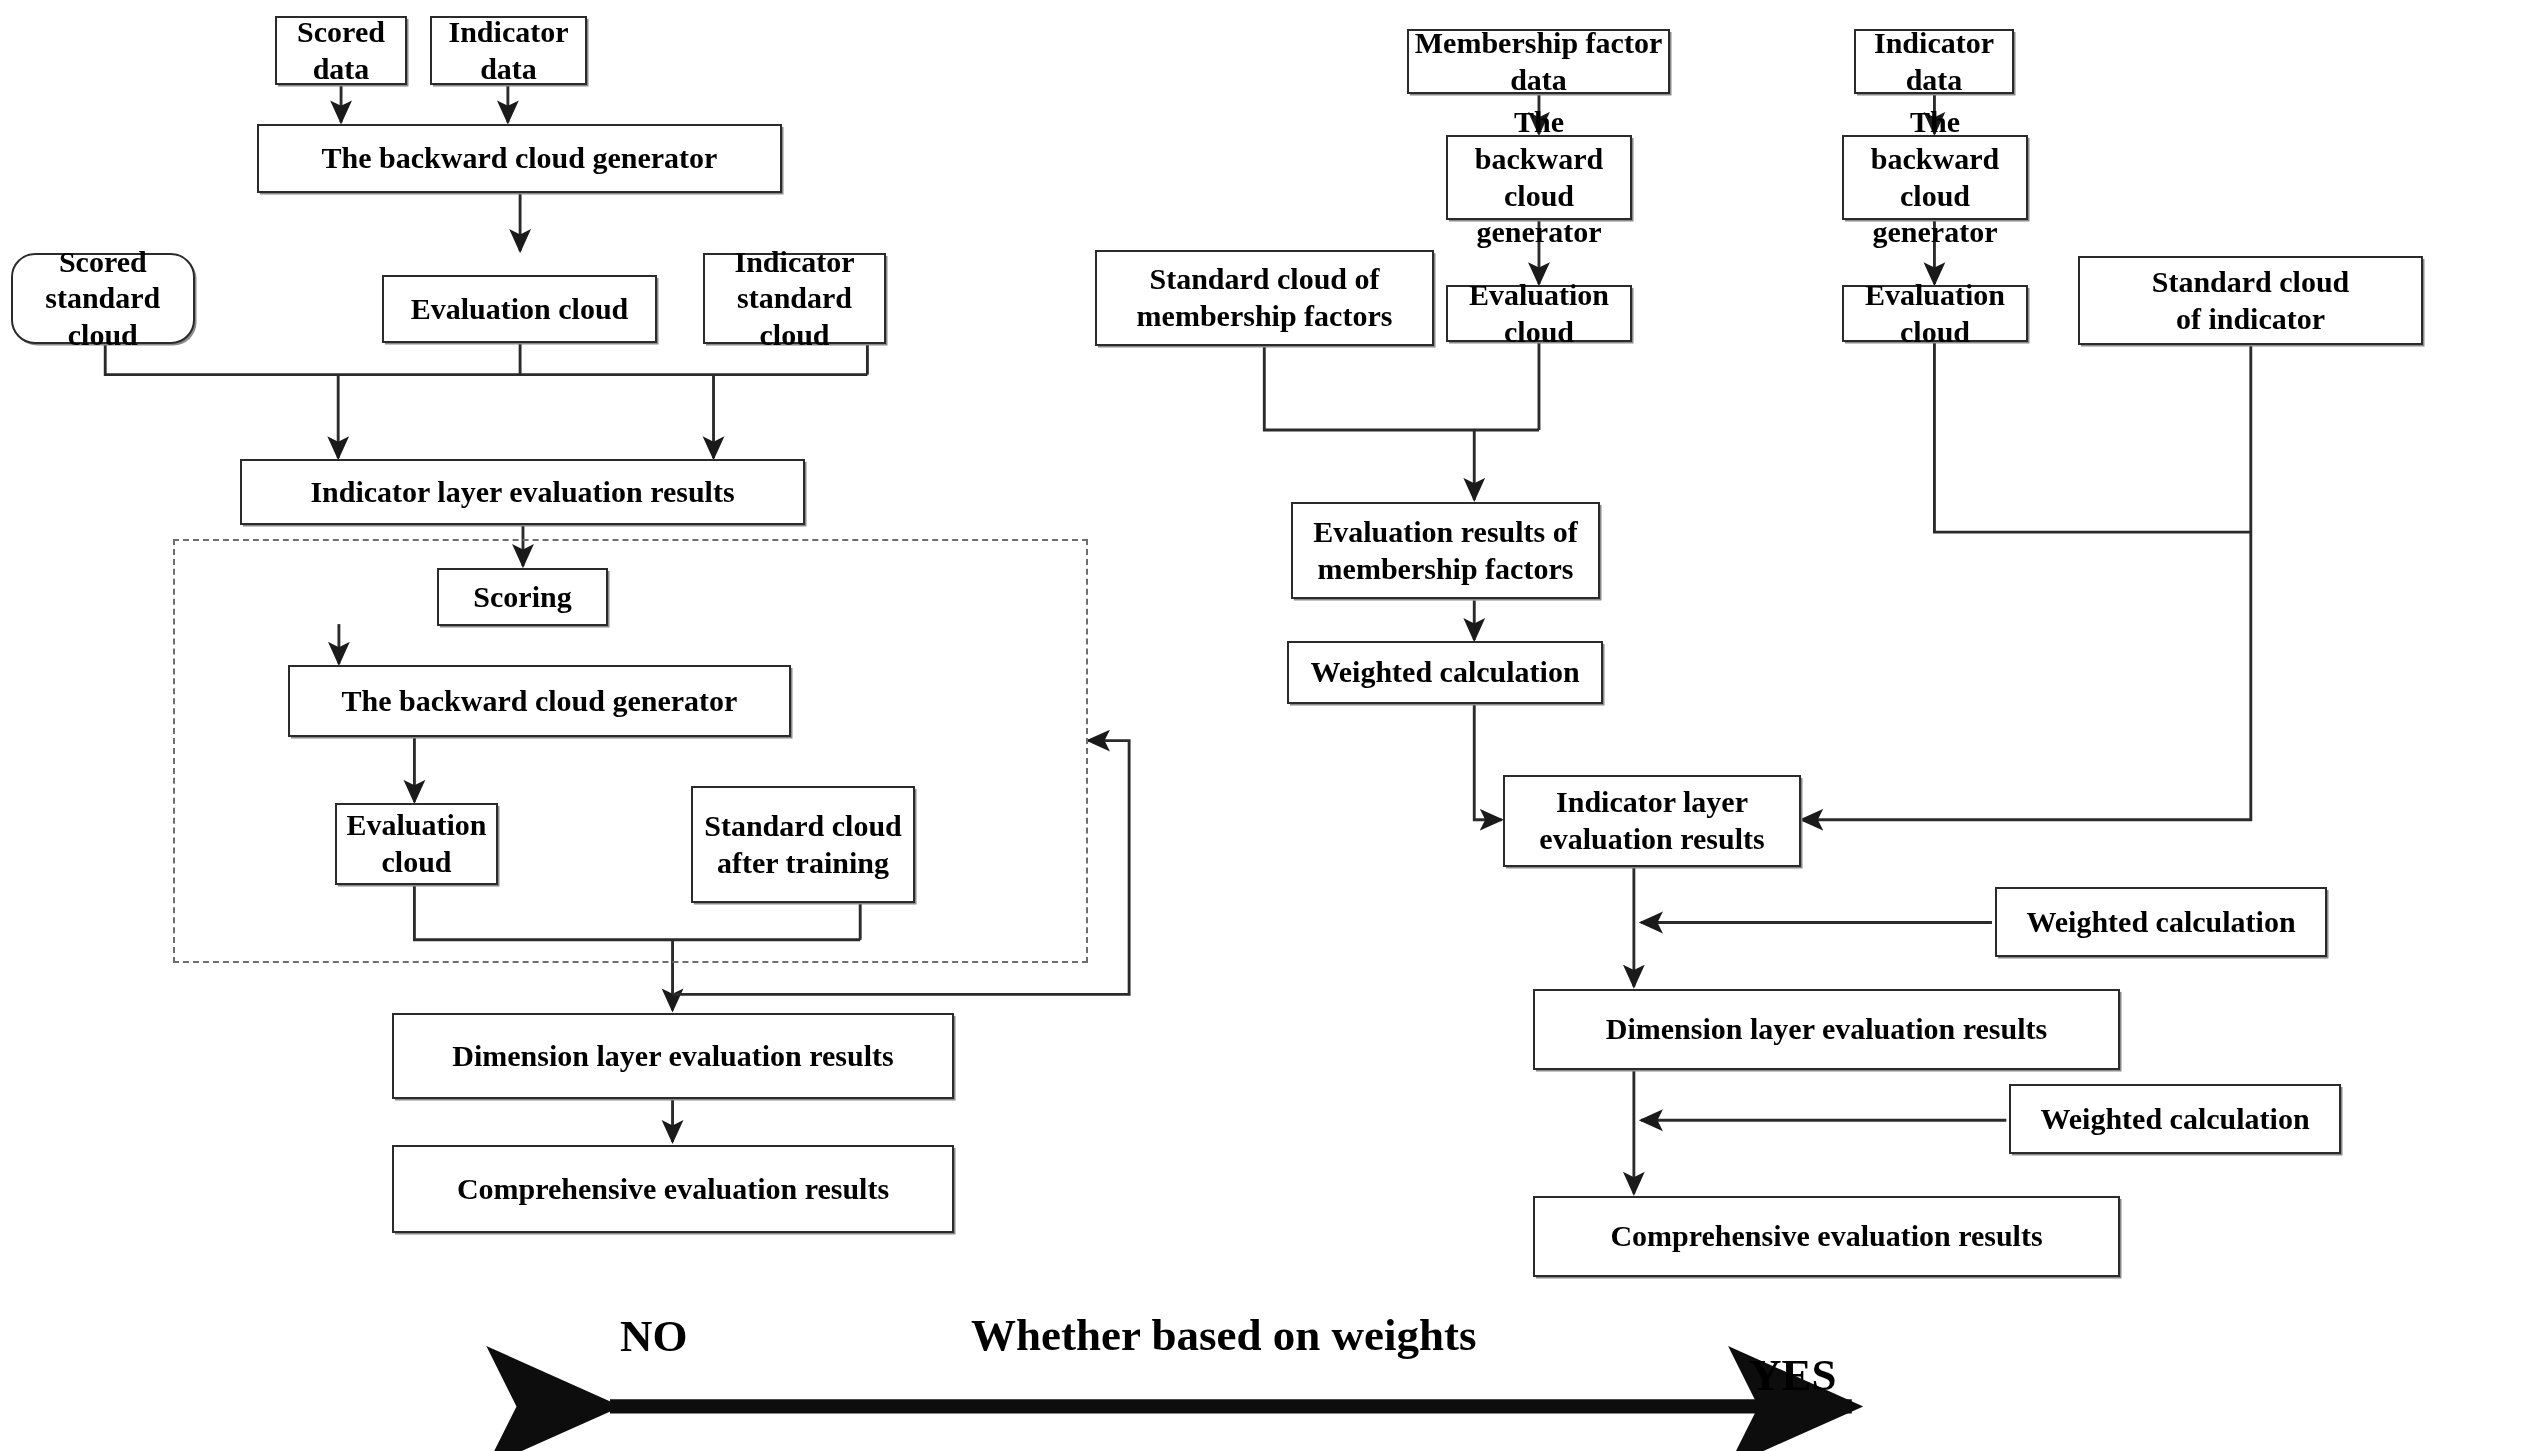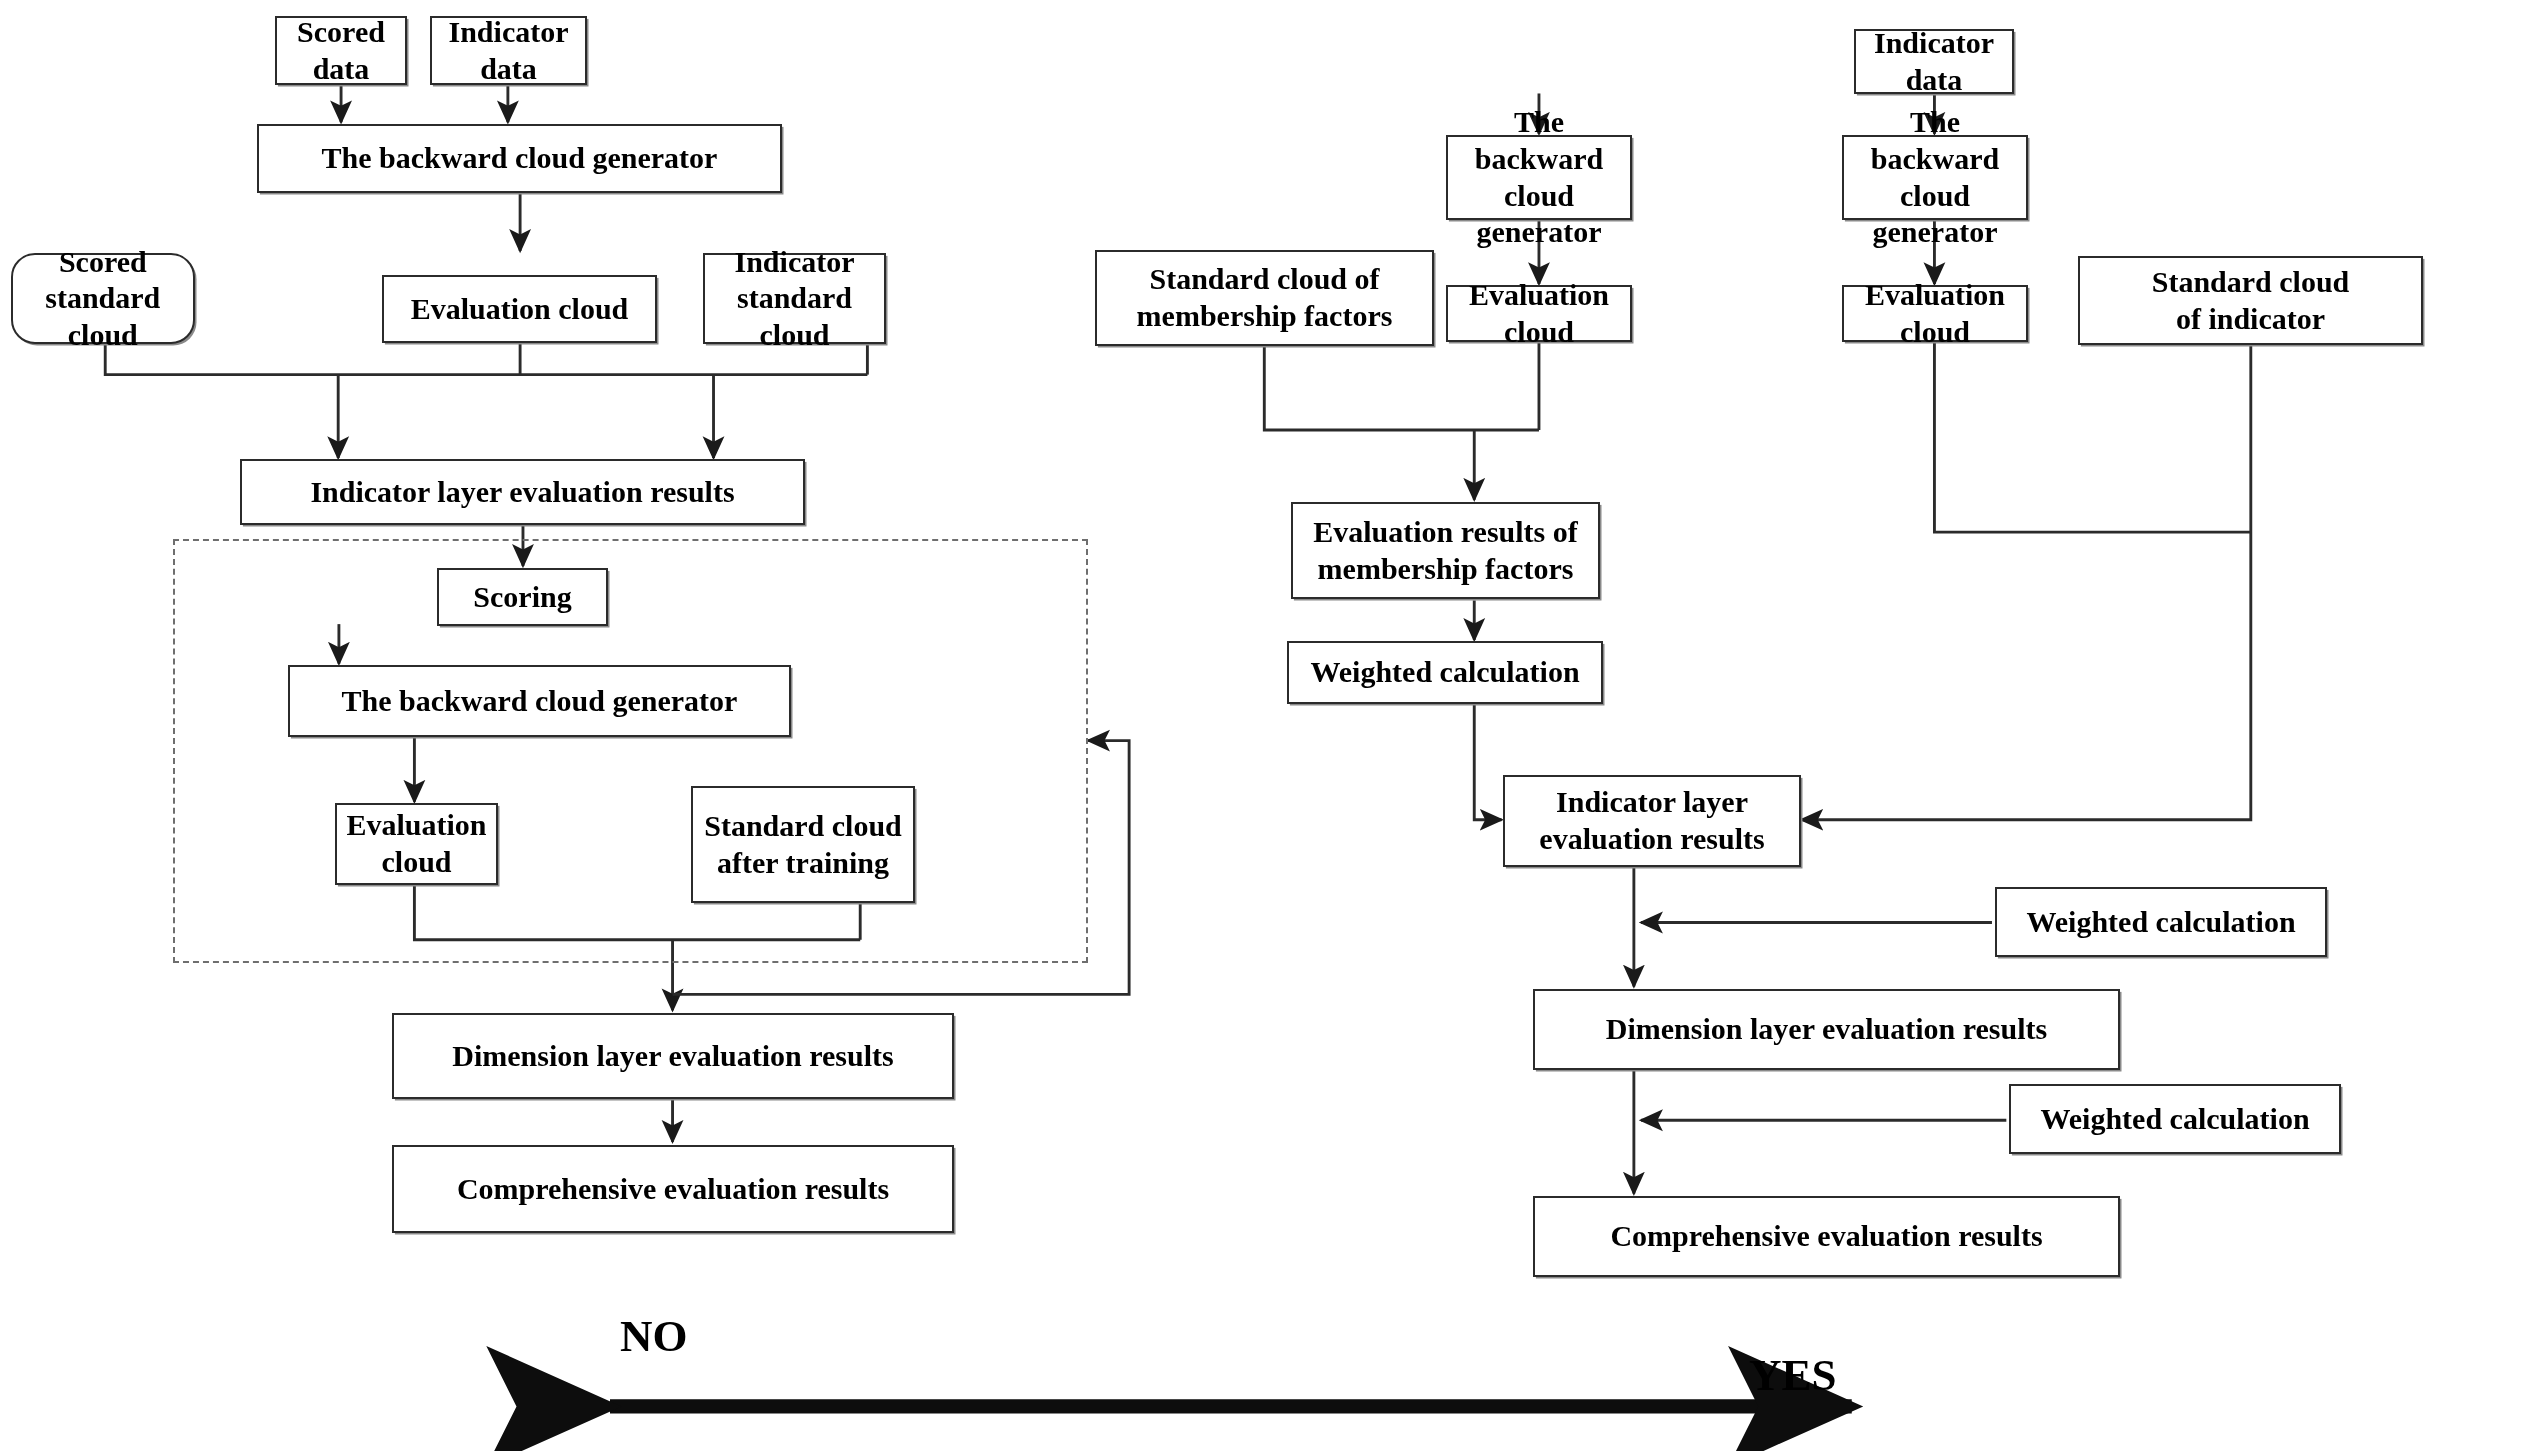--- a/index.html
+++ b/index.html
@@ -186,20 +186,23 @@
   </div>
 
   <div class="node" style="left:392px; top:1013px; width:562px; height:86px; font-size:30px;">
     <span>Dimension layer evaluation results</span>
   </div>
 
   <div class="node" style="left:392px; top:1145px; width:562px; height:88px; font-size:30px;">
     <span>Comprehensive evaluation results</span>
   </div>
 
+  <div class="node" style="left:1407px; top:29px; width:263px; height:65px; font-size:30px;">
+    <span>Membership factor data</span>
+  </div>
 
   <div class="node" style="left:1854px; top:29px; width:160px; height:65px; font-size:30px;">
     <span>Indicator data</span>
   </div>
 
   <div class="node" style="left:1446px; top:135px; width:186px; height:85px; font-size:30px;">
     <span>The backward
 cloud generator</span>
   </div>
 
@@ -252,19 +255,22 @@
   </div>
 
   <div class="node" style="left:1533px; top:1196px; width:587px; height:81px; font-size:30px;">
     <span>Comprehensive evaluation results</span>
   </div>
 
   <div class="axis-label" style="left:620px; top:1310px; font-size:45px;">
     <span>NO</span>
   </div>
 
+  <div class="axis-label" style="left:971px; top:1309px; font-size:45px;">
+    <span>Whether based on weights</span>
+  </div>
 
   <div class="axis-label" style="left:1749px; top:1317px; font-size:45px;margin-top:32px;">
     <span>YES</span>
   </div>
 
 </div>
 
 
 </body></html>

